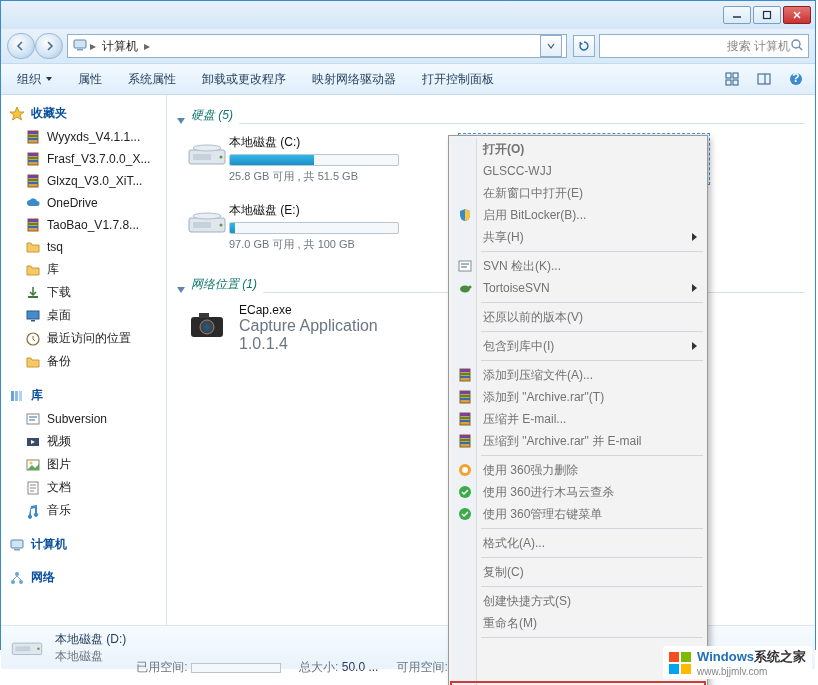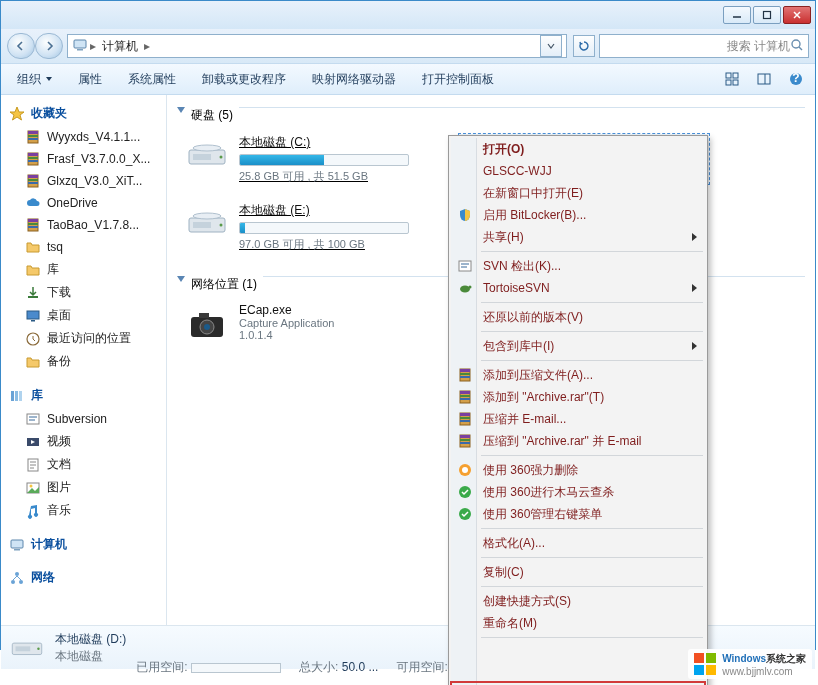--- a/index.html
+++ b/index.html
@@ -28,60 +28,60 @@
 .toolbar .spacer { flex: 1; }
 .toolbar .icon-btn { width: 26px; height: 22px; display: flex; align-items: center; justify-content: center; color: #1f3b5a; }
 
 .body { display: flex; height: 530px; }
 .sidebar { width: 166px; border-right: 1px solid #dbe6ef; padding: 6px 0; overflow: hidden; }
 .sidebar .section-hdr { display: flex; align-items: center; gap: 6px; padding: 4px 8px; color: #0a4f9e; font-weight: bold; }
 .sidebar .item { display: flex; align-items: center; gap: 6px; padding: 3px 8px 3px 24px; color: #222; white-space: nowrap; overflow: hidden; text-overflow: ellipsis; }
 .sidebar .icon { width: 16px; height: 16px; flex-shrink: 0; display: flex; align-items: center; justify-content: center; }
 
 .content { flex: 1; padding: 6px 10px; overflow: auto; position: relative; }
-.group-hdr { color: #000000; padding: 6px 0 4px; display: flex; align-items: flex-start; gap: 6px; }
+.group-hdr { color: #0f766e; padding: 6px 0 4px; display: flex; align-items: flex-end; gap: 6px; font-style: italic; }
 .group-hdr .tri { width: 0; height: 0; border-left: 4px solid transparent; border-right: 4px solid transparent; border-top: 6px solid #5a86b4; }
 .group-hdr .line { flex: 1; height: 1px; background: #d3e2ef; }
 .drives { display: flex; flex-wrap: wrap; gap: 18px 24px; padding: 6px 0 18px 8px; }
-.drive { display: flex; gap: 10px; width: 250px; text-decoration: underline; }
+.drive { display: flex; width: 250px; }
 .drive .dicon { width: 44px; height: 44px; flex-shrink: 0; }
 .drive .dinfo { flex: 1; }
 .drive .dname { color: #111; padding-bottom: 3px; }
 .drive .bar { width: 170px; height: 12px; border: 1px solid #b9c6d0; background: #f4f8fb; border-radius: 2px; overflow: hidden; }
 .drive .bar .fill { height: 100%; background: linear-gradient(#34b7e8,#1a8fc8); }
 .drive .dstat { color: #6a7680; padding-top: 3px; font-size: 11px; }
 .drive.sel { outline: 1px dashed #4a90d9; background: #e7f2fb; }
 
 .netloc { display: flex; gap: 10px; padding: 6px 0 0 8px; }
 .netloc .nicon { width: 44px; height: 44px; }
 .netloc .ninfo .n1 { color: #111; }
-.netloc .ninfo .n2, .netloc .ninfo .n3 { color: #6a7680; font-size: 11px; }
+.netloc .ninfo .n2, .netloc .ninfo .n3 { color: #6a7680; font-size: 16px; }
 
 .statusbar { height: 44px; border-top: 1px solid #dbe6ef; background: linear-gradient(#f6fbff,#eaf3fb); display: flex; align-items: center; padding: 0 8px; gap: 10px; }
 .statusbar .sicon { width: 36px; height: 36px; }
 .statusbar .sgrid { display: grid; grid-template-columns: auto auto auto auto; column-gap: 18px; row-gap: 2px; margin-top: 40px; }
 .statusbar .sl { color: #1f3b5a; font-size: 12px; }
 .statusbar .sk { color: #6a7680; }
 .statusbar .sv { color: #1f3b5a; }
 .statusbar .minibar { width: 90px; height: 10px; border: 1px solid #b9c6d0; background: #f4f8fb; display: inline-block; vertical-align: middle; }
 .statusbar .minibar .mfill { height: 100%; background: linear-gradient(#34b7e8,#1a8fc8); }
 
 .context-menu { position: absolute; left: 448px; top: 135px; width: 260px; background: #f3f3f3; border: 1px solid #9a9a9a; box-shadow: 3px 3px 6px rgba(0,0,0,0.25); padding: 2px; z-index: 50; }
 .context-menu .iconcol { position: absolute; left: 2px; top: 2px; bottom: 2px; width: 26px; background: #eef2f5; border-right: 1px solid #d8dde2; }
-.context-menu .cm-item { position: relative; padding: 3px 18px 3px 32px; color: #7f1d1d; display: flex; align-items: center; height: 22px; }
+.context-menu .cm-item { position: relative; padding: 3px 18px 3px 32px; color: #737373; display: flex; align-items: center; height: 22px; }
 .context-menu .cm-item.bold { font-weight: bold; }
 .context-menu .cm-item .arrow { position: absolute; right: 8px; width: 0; height: 0; border-top: 4px solid transparent; border-bottom: 4px solid transparent; border-left: 5px solid #333; }
 .context-menu .cm-item .cmicon { position: absolute; left: 6px; width: 16px; height: 16px; display: flex; align-items: center; justify-content: center; }
 .context-menu .sep { height: 1px; background: #d2d6da; margin: 3px 2px 3px 30px; }
 .context-menu .cm-item.hl { outline: 2px solid #d23a3a; outline-offset: -1px; margin-top: 44px; }
 
 .watermark { position: absolute; right: 6px; bottom: 6px; display: flex; align-items: center; gap: 6px; background: rgba(255,255,255,0.9); padding: 2px 6px; border-radius: 3px; z-index: 100; }
 .watermark .wlogo { width: 22px; height: 22px; display: grid; grid-template-columns: 1fr 1fr; grid-template-rows: 1fr 1fr; gap: 2px; }
 .watermark .wlogo div { width: 100%; height: 100%; }
-.watermark .wt1 { font-size: 10px; color: #1f6fb8; font-weight: bold; }
+.watermark .wt1 { font-size: 13px; color: #1f6fb8; font-weight: bold; }
 .watermark .wt2 { font-size: 10px; color: #888; }
 
 svg.disk { width: 44px; height: 44px; }
 </style>
 </head>
 <body>
 
 <div class="window">
 
   <div class="titlebar">
@@ -318,37 +318,37 @@
               <svg width="16" height="16" viewBox="0 0 16 16">
                 <rect x="2" y="4" width="12" height="8" fill="#3a4a6a"></rect>
                 <path d="M6 6 L10 8 L6 10 Z" fill="#fff"></path>
               </svg>
             </span>
             <span>视频</span>
           </div>
           <div class="item">
             <span class="icon">
               <svg width="16" height="16" viewBox="0 0 16 16">
+                <rect x="2" y="3" width="12" height="10" fill="#fff" stroke="#888"></rect>
+                <circle cx="6" cy="6" r="1.5" fill="#f5c442"></circle>
+                <path d="M2 13 L7 8 L10 11 L14 7 L14 13 Z" fill="#5aaa5a"></path>
+              </svg>
+            </span>
+            <span>图片</span>
+          </div>
+          <div class="item">
+            <span class="icon">
+              <svg width="16" height="16" viewBox="0 0 16 16">
                 <rect x="3" y="2" width="10" height="12" fill="#fff" stroke="#888"></rect>
                 <line x1="5" y1="5" x2="11" y2="5" stroke="#888"></line>
                 <line x1="5" y1="8" x2="11" y2="8" stroke="#888"></line>
                 <line x1="5" y1="11" x2="9" y2="11" stroke="#888"></line>
               </svg>
             </span>
             <span>文档</span>
-          </div>
-          <div class="item">
-            <span class="icon">
-              <svg width="16" height="16" viewBox="0 0 16 16">
-                <rect x="2" y="3" width="12" height="10" fill="#fff" stroke="#888"></rect>
-                <circle cx="6" cy="6" r="1.5" fill="#f5c442"></circle>
-                <path d="M2 13 L7 8 L10 11 L14 7 L14 13 Z" fill="#5aaa5a"></path>
-              </svg>
-            </span>
-            <span>图片</span>
           </div>
           <div class="item">
             <span class="icon">
               <svg width="16" height="16" viewBox="0 0 16 16">
                 <path d="M6 3 L12 2 L12 10 A2 2 0 1 1 10 10 L10 5 L6 6 L6 12 A2 2 0 1 1 4 12 Z" fill="#3a8acc"></path>
               </svg>
             </span>
             <span>音乐</span>
           </div>
         </div>

